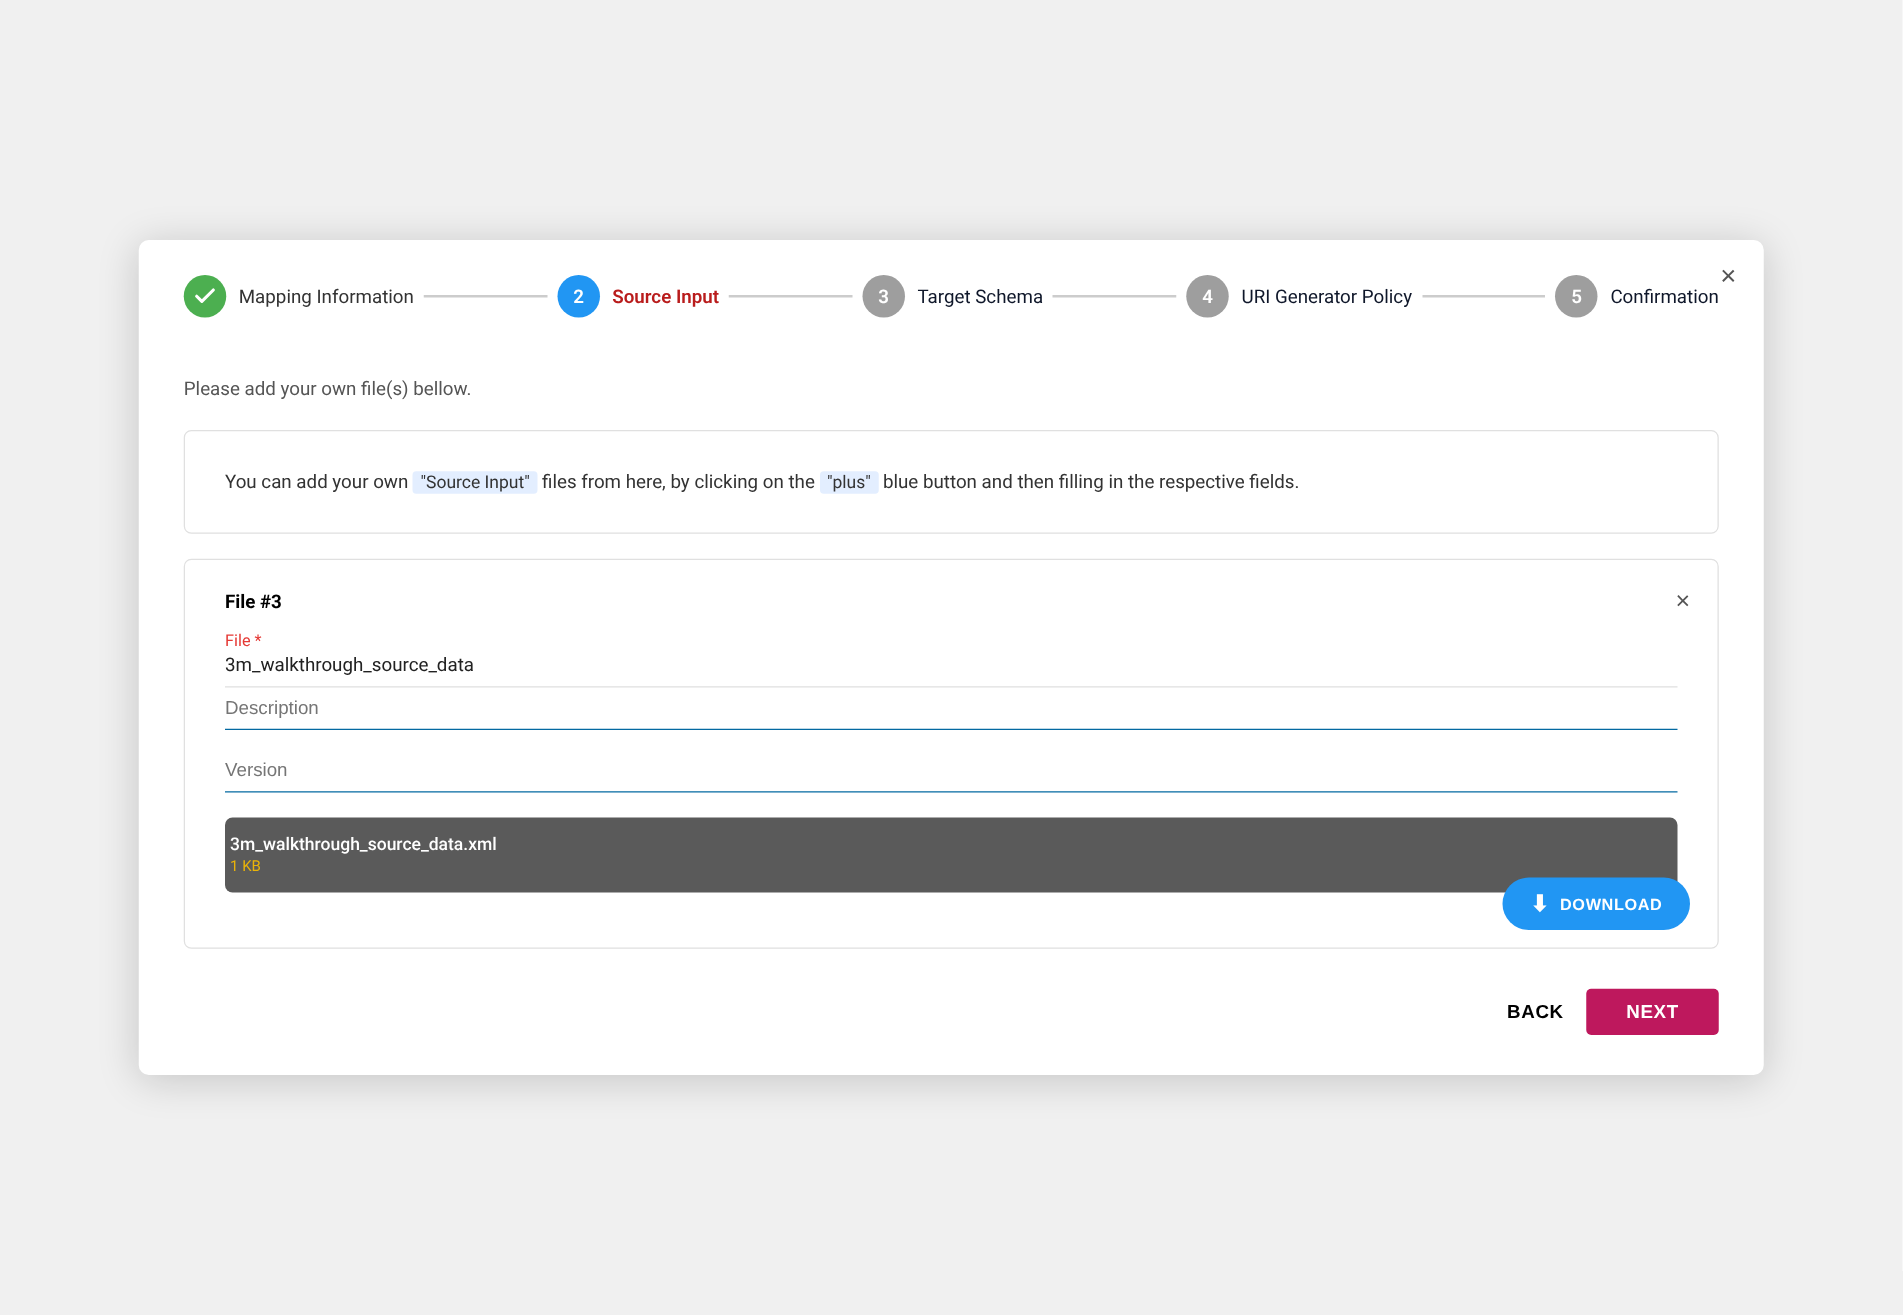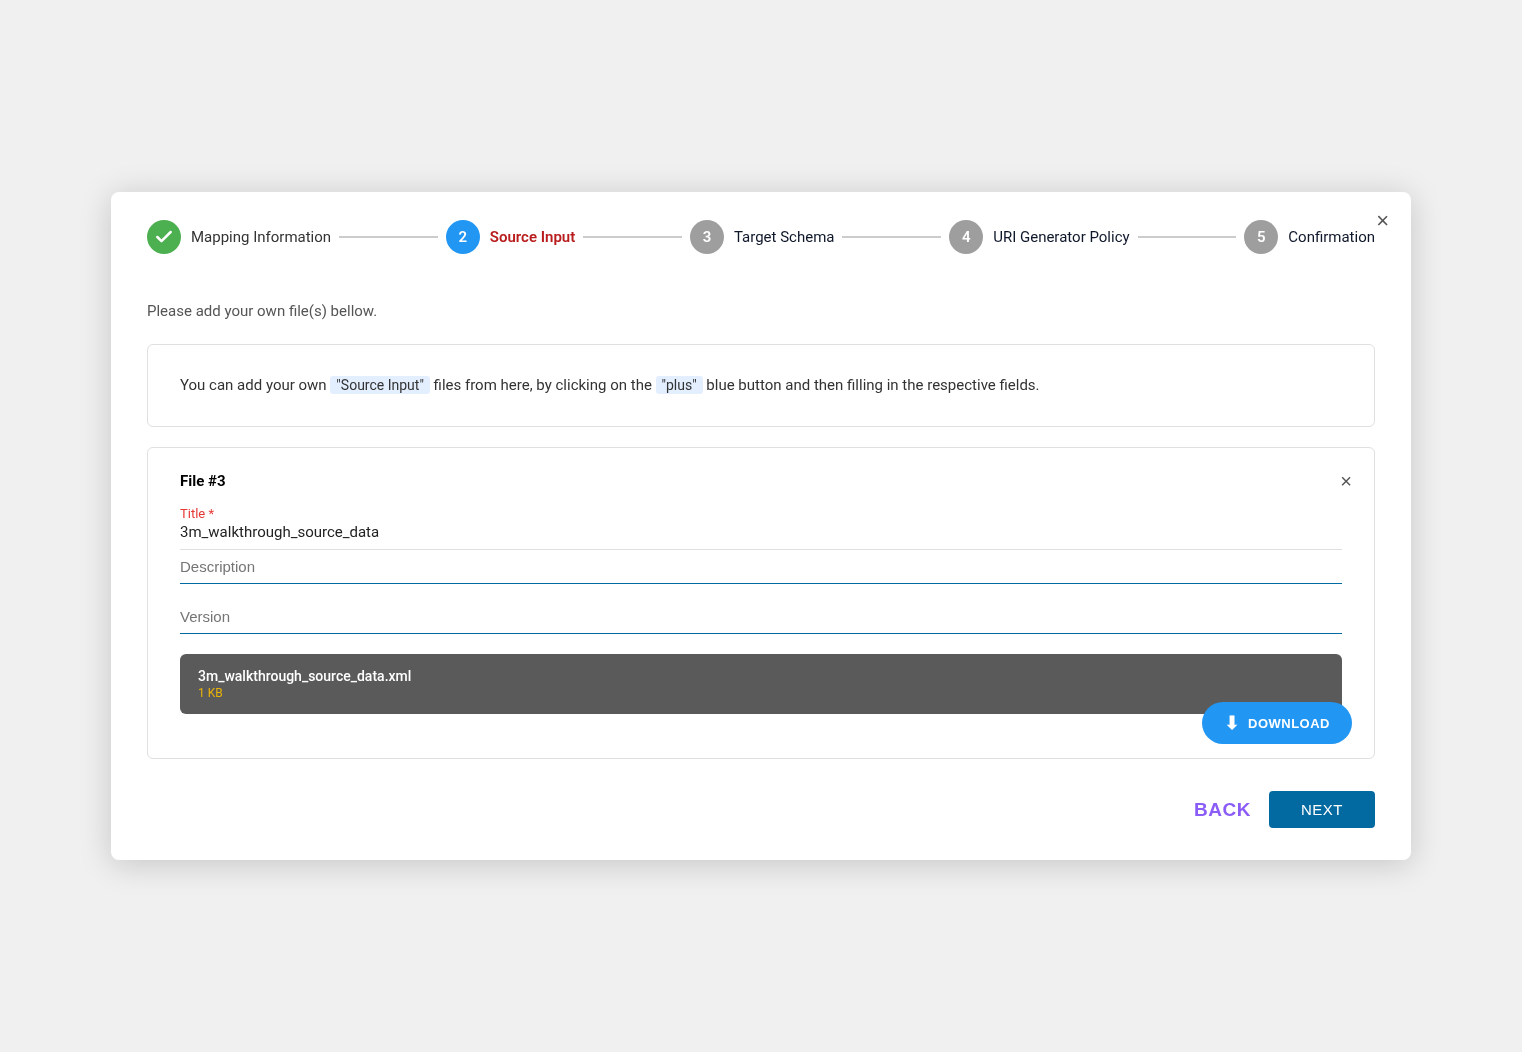--- a/index.html
+++ b/index.html
@@ -157,21 +157,21 @@
       border: none;
       border-bottom: 1px solid #0369a1;
       width: 100%;
       outline: none;
       background: transparent;
     }
     
     .file-attachment {
       background: #5a5a5a;
       border-radius: 6px;
-      padding: 14px 18px;
+      padding: 14px 4px;
       margin-top: 20px;
       display: flex;
       align-items: center;
       justify-content: space-between;
       position: relative;
     }
     .file-attachment-info .file-name {
       color: #fff;
       font-size: 14px;
       font-weight: 500;
@@ -205,34 +205,34 @@
     .footer {
       display: flex;
       justify-content: flex-end;
       align-items: center;
       gap: 18px;
       padding: 32px 36px 0 36px;
     }
     .back-btn {
       background: none;
       border: none;
-      font-size: 19px;
-      color: #8b5cf6;
+      font-size: 15px;
+      color: #000000;
       font-weight: 600;
       cursor: pointer;
       letter-spacing: 0.5px;
     }
     .next-btn {
-      background: #0369a1;
+      background: #be185d;
       color: #fff;
       border: none;
       border-radius: 4px;
       padding: 10px 32px;
       font-size: 15px;
-      font-weight: 400;
+      font-weight: 700;
       cursor: pointer;
       letter-spacing: 0.5px;
     }
     .checkmark-svg {
       width: 20px;
       height: 20px;
     }
   </style>
 </head>
 <body>
@@ -281,21 +281,21 @@
 
     <div class="info-box">
       <span>You can add your own </span><span class="highlight">"Source Input"</span><span> files from here, by clicking on the </span><span class="highlight">"plus"</span><span> blue button and then filling in the respective fields.</span>
     </div>
 
     <div class="file-section">
       <div class="file-title">File #3</div>
       <button class="file-close">×</button>
 
       <div class="field-label">
-        <span>Title</span> <span style="color:#e53935;">*</span>
+        <span>File</span> <span style="color:#e53935;">*</span>
       </div>
       <div class="field-value">3m_walkthrough_source_data</div>
 
       <input class="field-input" type="text" placeholder="Description" style="">
       <input class="field-input" type="text" style="margin-top: 16px;" placeholder="Version">
 
       
       <div style="position:relative; padding-bottom: 20px;">
         <div class="file-attachment">
           <div class="file-attachment-info">

